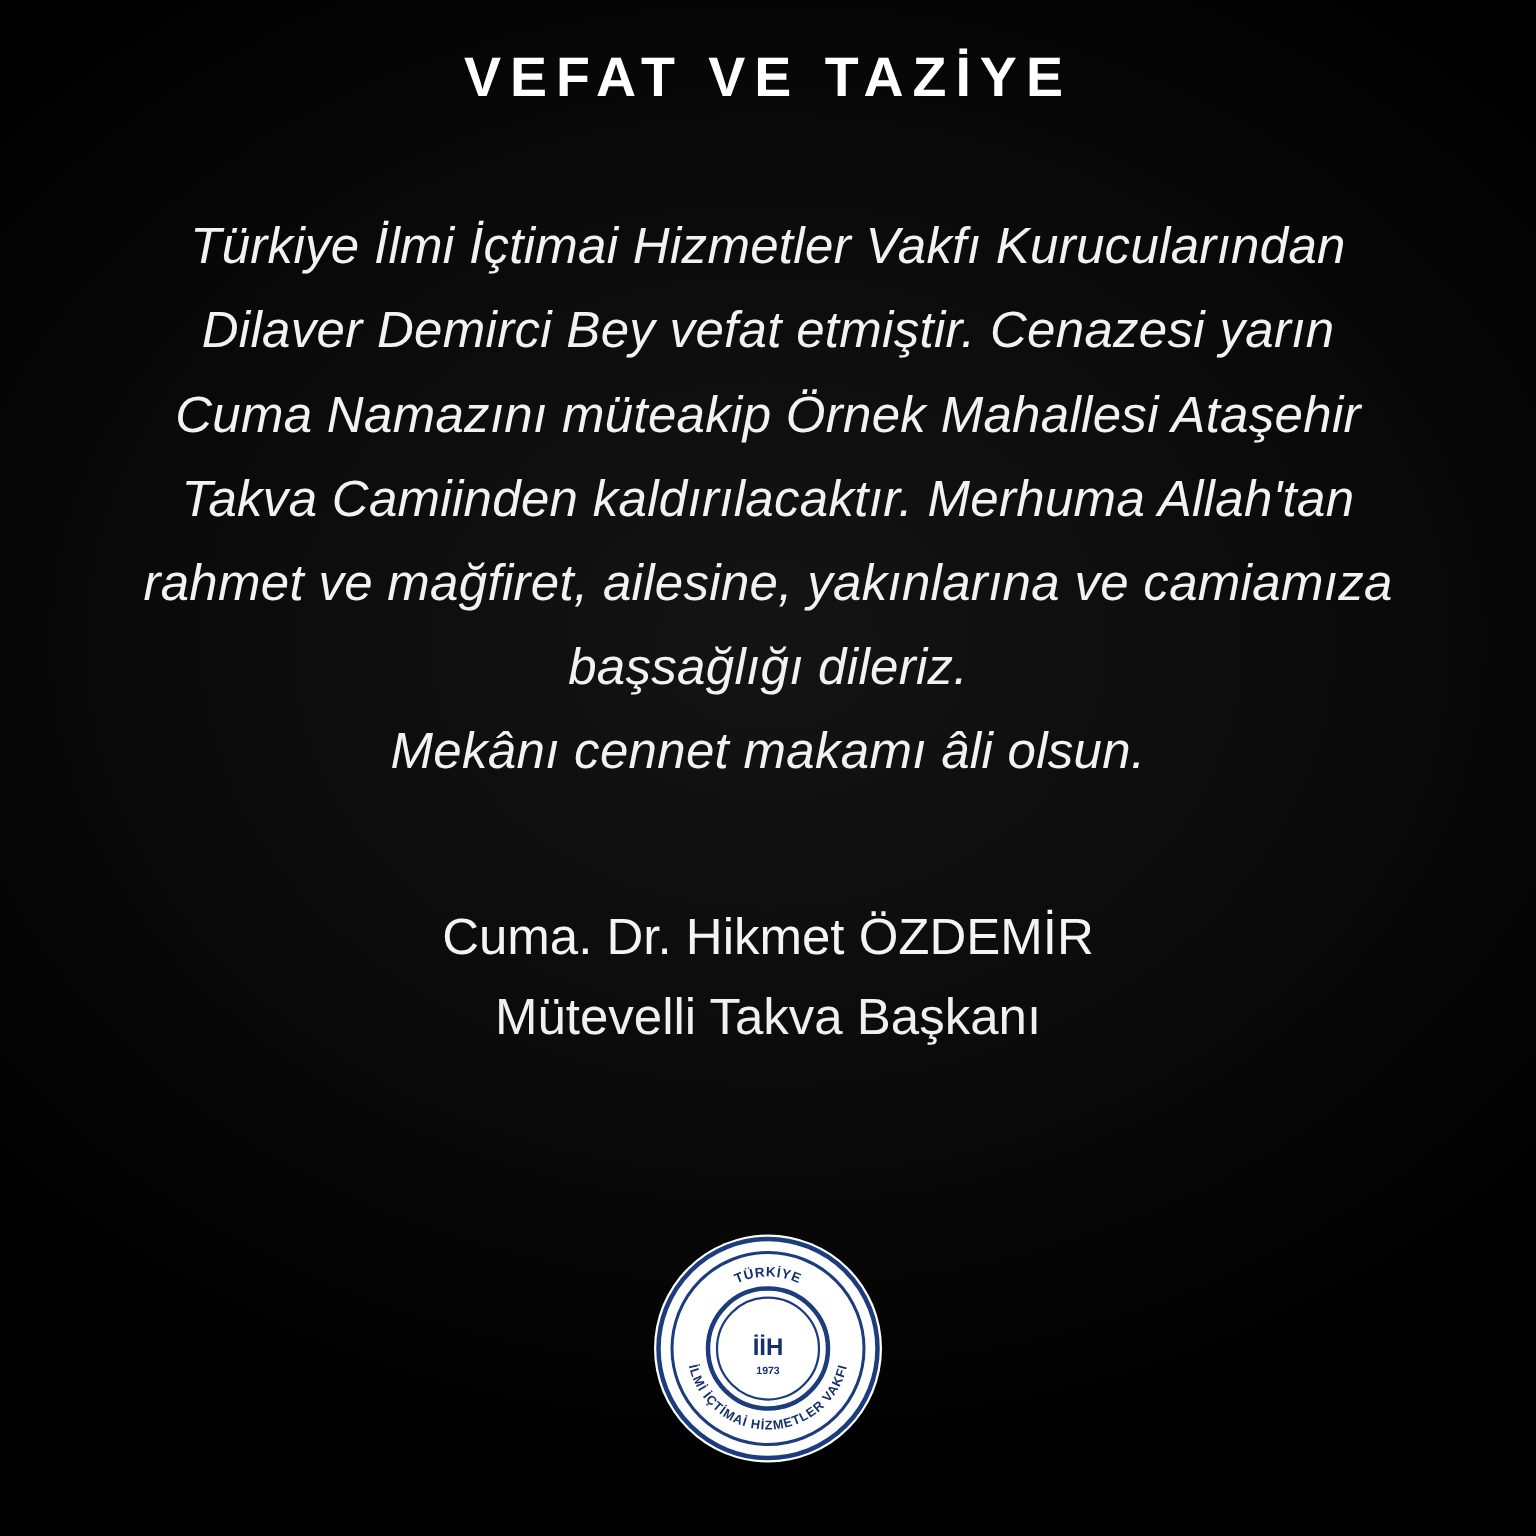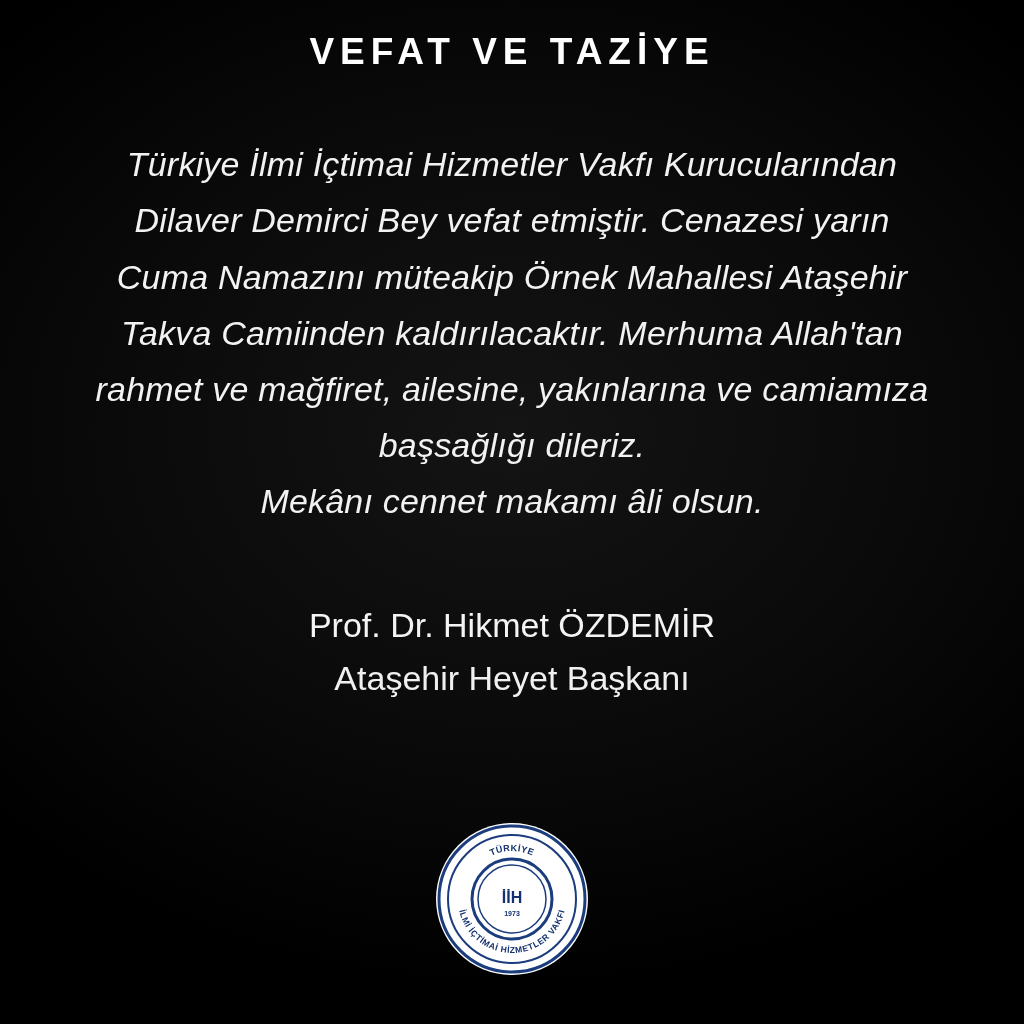--- a/index.html
+++ b/index.html
@@ -112,22 +112,22 @@
 
   <div class="body-text">Türkiye İlmi İçtimai Hizmetler Vakfı Kurucularından
 Dilaver Demirci Bey vefat etmiştir. Cenazesi yarın
 Cuma Namazını müteakip Örnek Mahallesi Ataşehir
 Takva Camiinden kaldırılacaktır. Merhuma Allah'tan
 rahmet ve mağfiret, ailesine, yakınlarına ve camiamıza
 başsağlığı dileriz.
 Mekânı cennet makamı âli olsun.</div>
 
   <div class="signature">
-    <div class="sign-name">Prof. Dr. Hikmet ÖZDEMİR</div>
-    <div class="sign-role">Ataşehir Heyet Başkanı</div>
+    <div class="sign-name">Cuma. Dr. Hikmet ÖZDEMİR</div>
+    <div class="sign-role">Mütevelli Takva Başkanı</div>
   </div>
 
   <div class="logo-wrap">
     <svg class="logo-svg" width="160" height="160" viewBox="0 0 160 160">
       <defs>
         <path id="arcTop" d="M 32,80 A 48,48 0 0 1 128,80"></path>
         <path id="arcBottom" d="M 26,80 A 54,54 0 0 0 134,80"></path>
       </defs>
       <circle cx="80" cy="80" r="76" fill="#ffffff"></circle>
       <circle cx="80" cy="80" r="73" fill="none" stroke="#1b3c7d" stroke-width="3"></circle>

